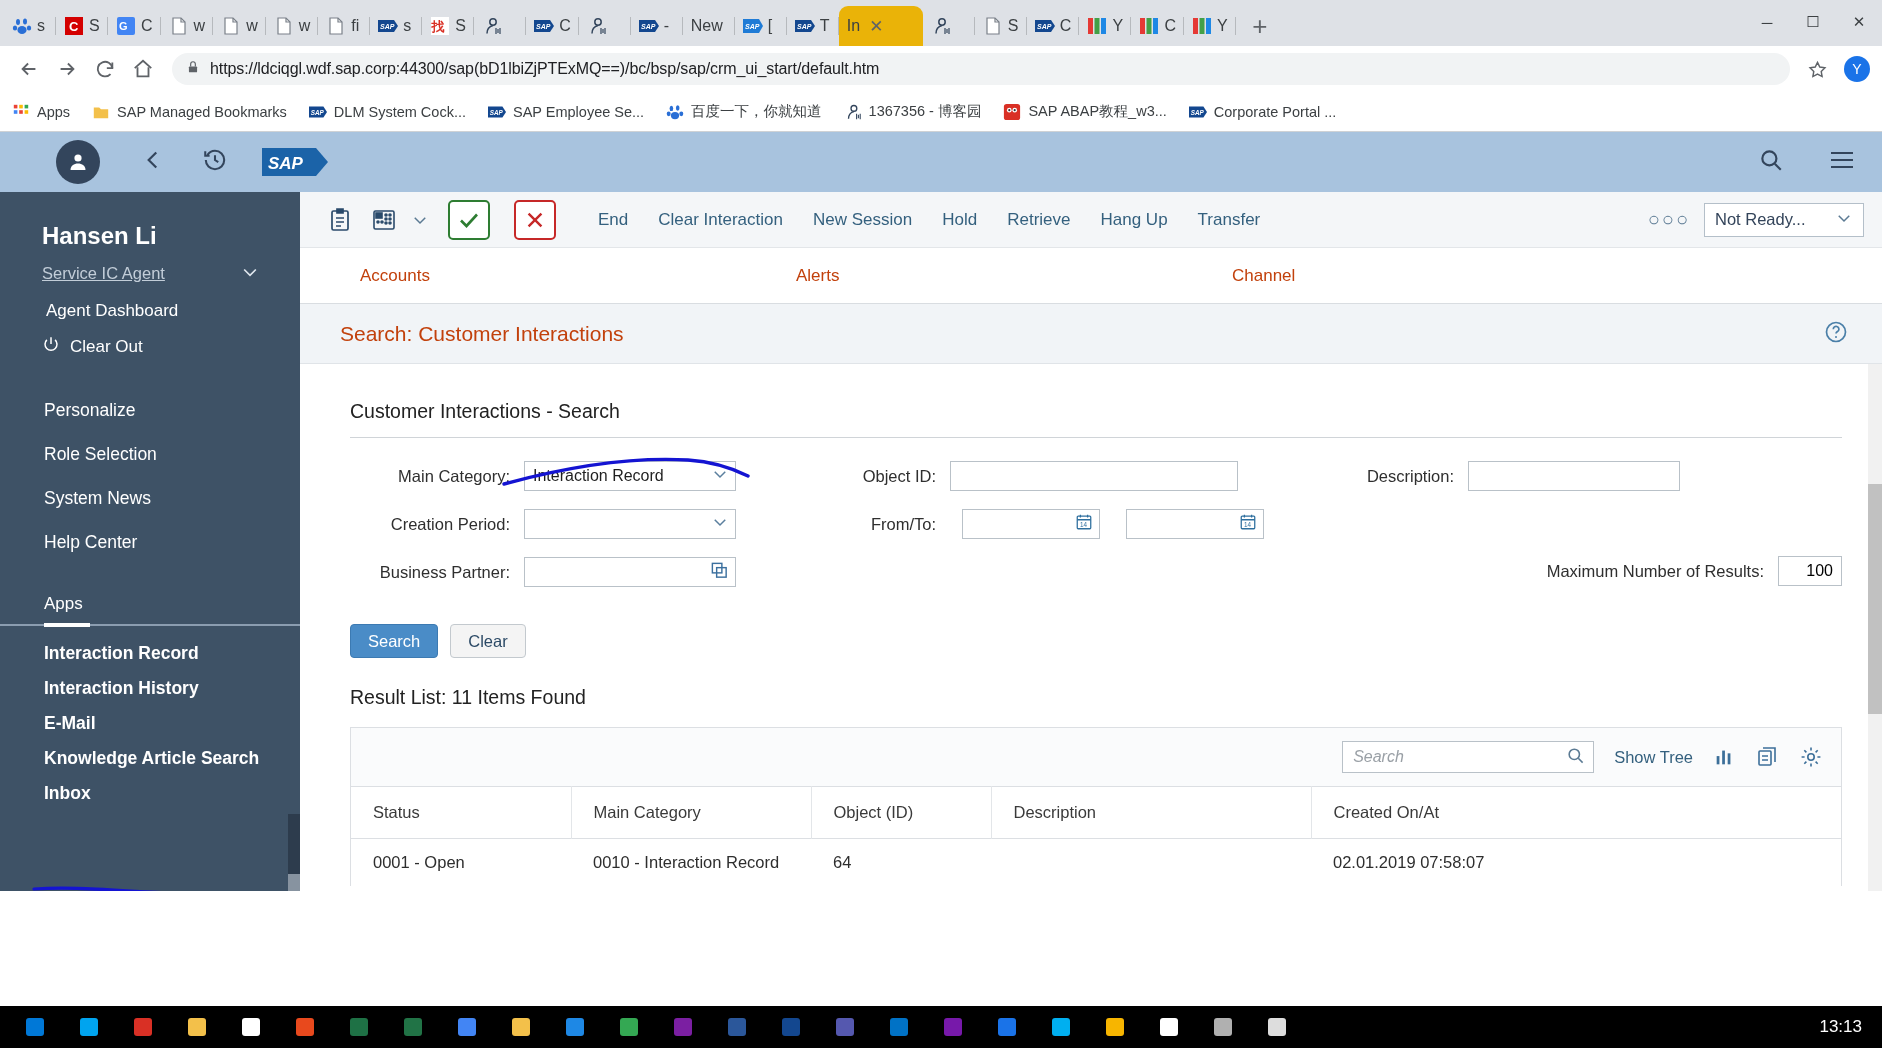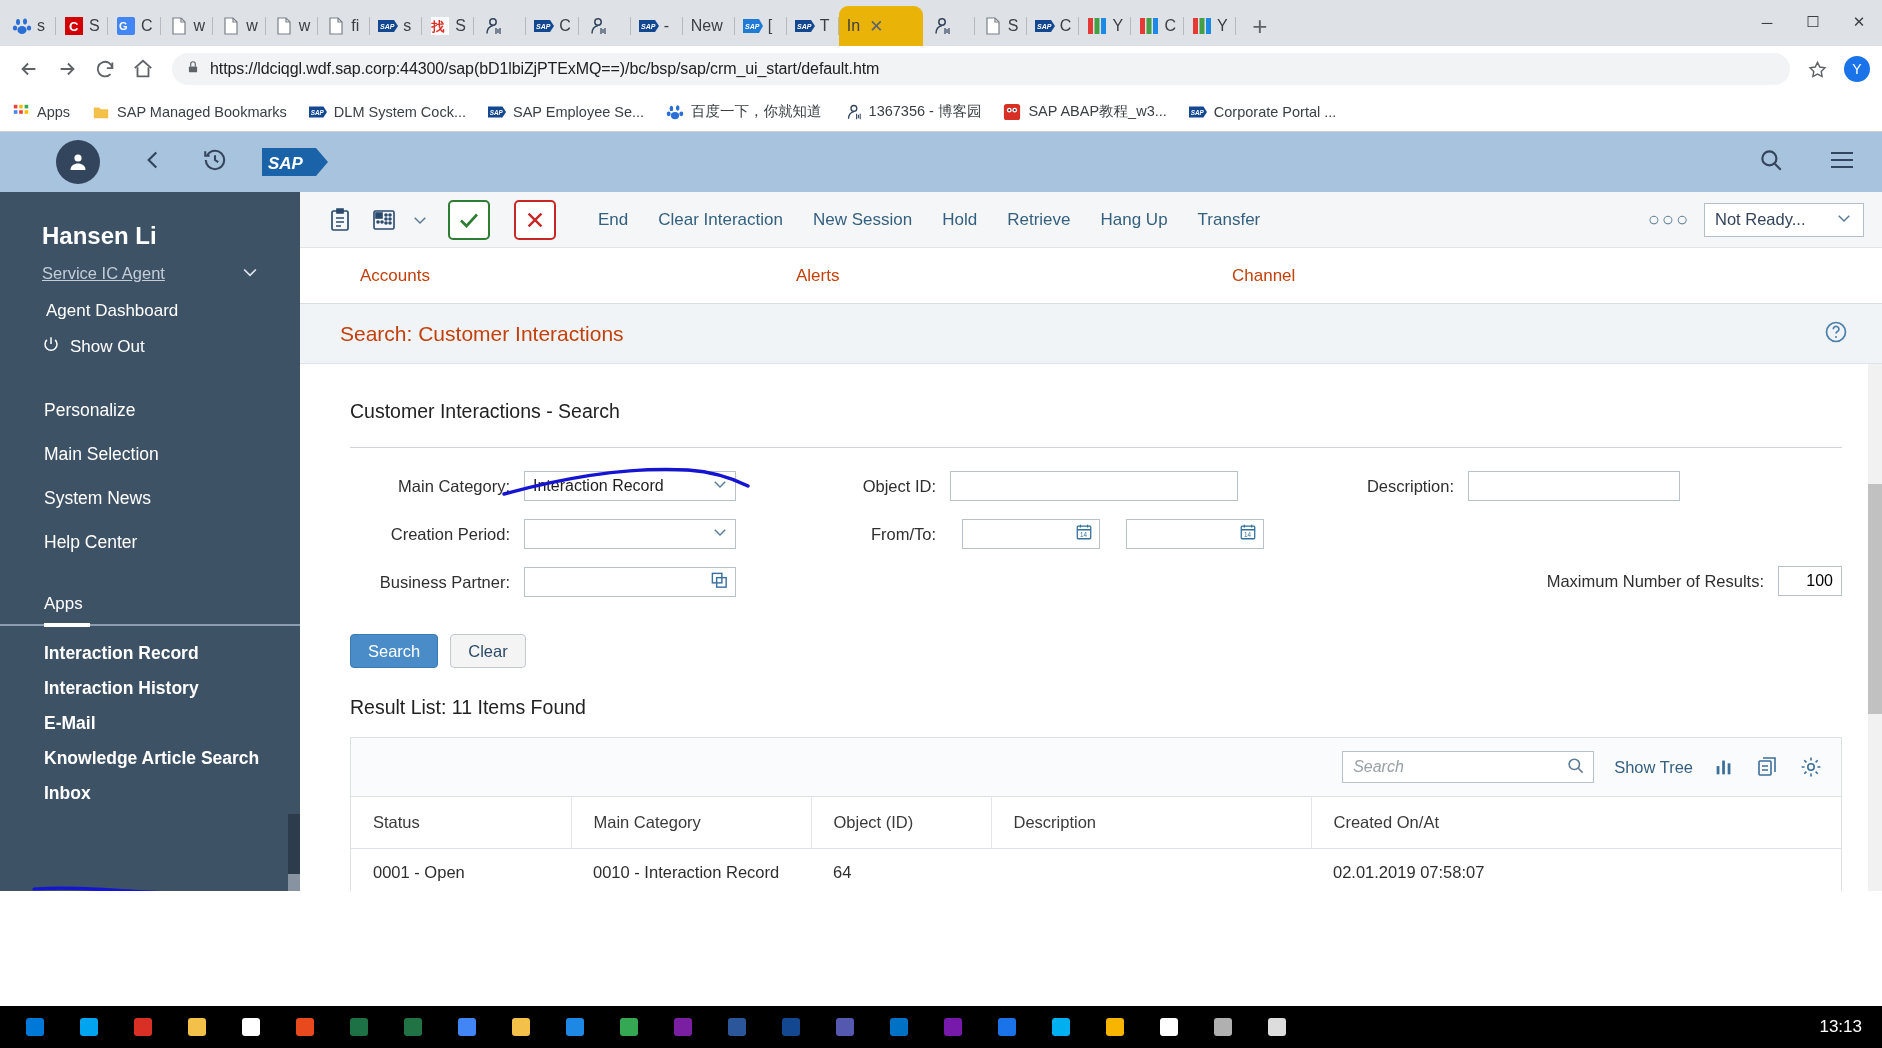--- a/index.html
+++ b/index.html
@@ -164,21 +164,21 @@
   .navrow .n3 { position:absolute; left: 932px; }
 
   .pagetitlebar {
     height: 60px; background: #f1f4f7; display: flex; align-items: center;
     padding: 0 40px; position: relative; border-bottom: 1px solid #e0e4e8;
   }
   .pagetitle { font-size: 21px; color: #c2410c; }
   .helpicon { position: absolute; right: 34px; color: #4a7fa8; }
 
   .content { flex: 1; background: #ffffff; padding: 36px 40px 0 50px; overflow: hidden; position: relative;}
-  .sectiontitle { font-size: 19.5px; color: #222; margin-bottom: 24px; }
+  .sectiontitle { font-size: 19.5px; color: #222; margin-bottom: 14px; }
   .hr { height: 1px; background: #d0d4d8; }
 
   .form { padding-top: 18px; position: relative; }
   .frow { display: flex; align-items: center; height: 40px; margin-bottom: 8px; }
   .flabel { font-size: 16.5px; color: #2f2f2f; text-align: right; }
   .lbl-a { width: 160px; margin-right: 14px; }
   .inp {
     height: 30px; border: 1px solid #b9c1c8; background: #fff;
     display: flex; align-items: center; padding: 0 6px 0 8px; font-size: 16px;
     color: #1f1f1f; justify-content: space-between;
@@ -599,27 +599,27 @@
       </span>
     </div>
     <div class="sb-dash">Agent Dashboard</div>
     <div class="sb-signout">
       <span>
         <svg width="18" height="18" viewBox="0 0 24 24" fill="none" stroke="#ffffff" stroke-width="2">
             <path d="M12 3v9"></path>
             <path d="M6.5 6.5a8 8 0 1011 0"></path>
           </svg>
       </span>
-      <span>Show Out</span>
+      <span>Clear Out</span>
     </div>
 
     <div style="height:30px"></div>
     <div id="sidebar-links">
         <div class="sb-link">Personalize</div>
-        <div class="sb-link">Main Selection</div>
+        <div class="sb-link">Role Selection</div>
         <div class="sb-link">System News</div>
         <div class="sb-link">Help Center</div>
       </div>
 
     <div style="height:20px"></div>
     <div class="sb-apps-hdr">Apps</div>
     <div class="sb-divider">
         <div class="mark"></div>
       </div>
     <div id="sidebar-apps" style="padding-top:10px">

